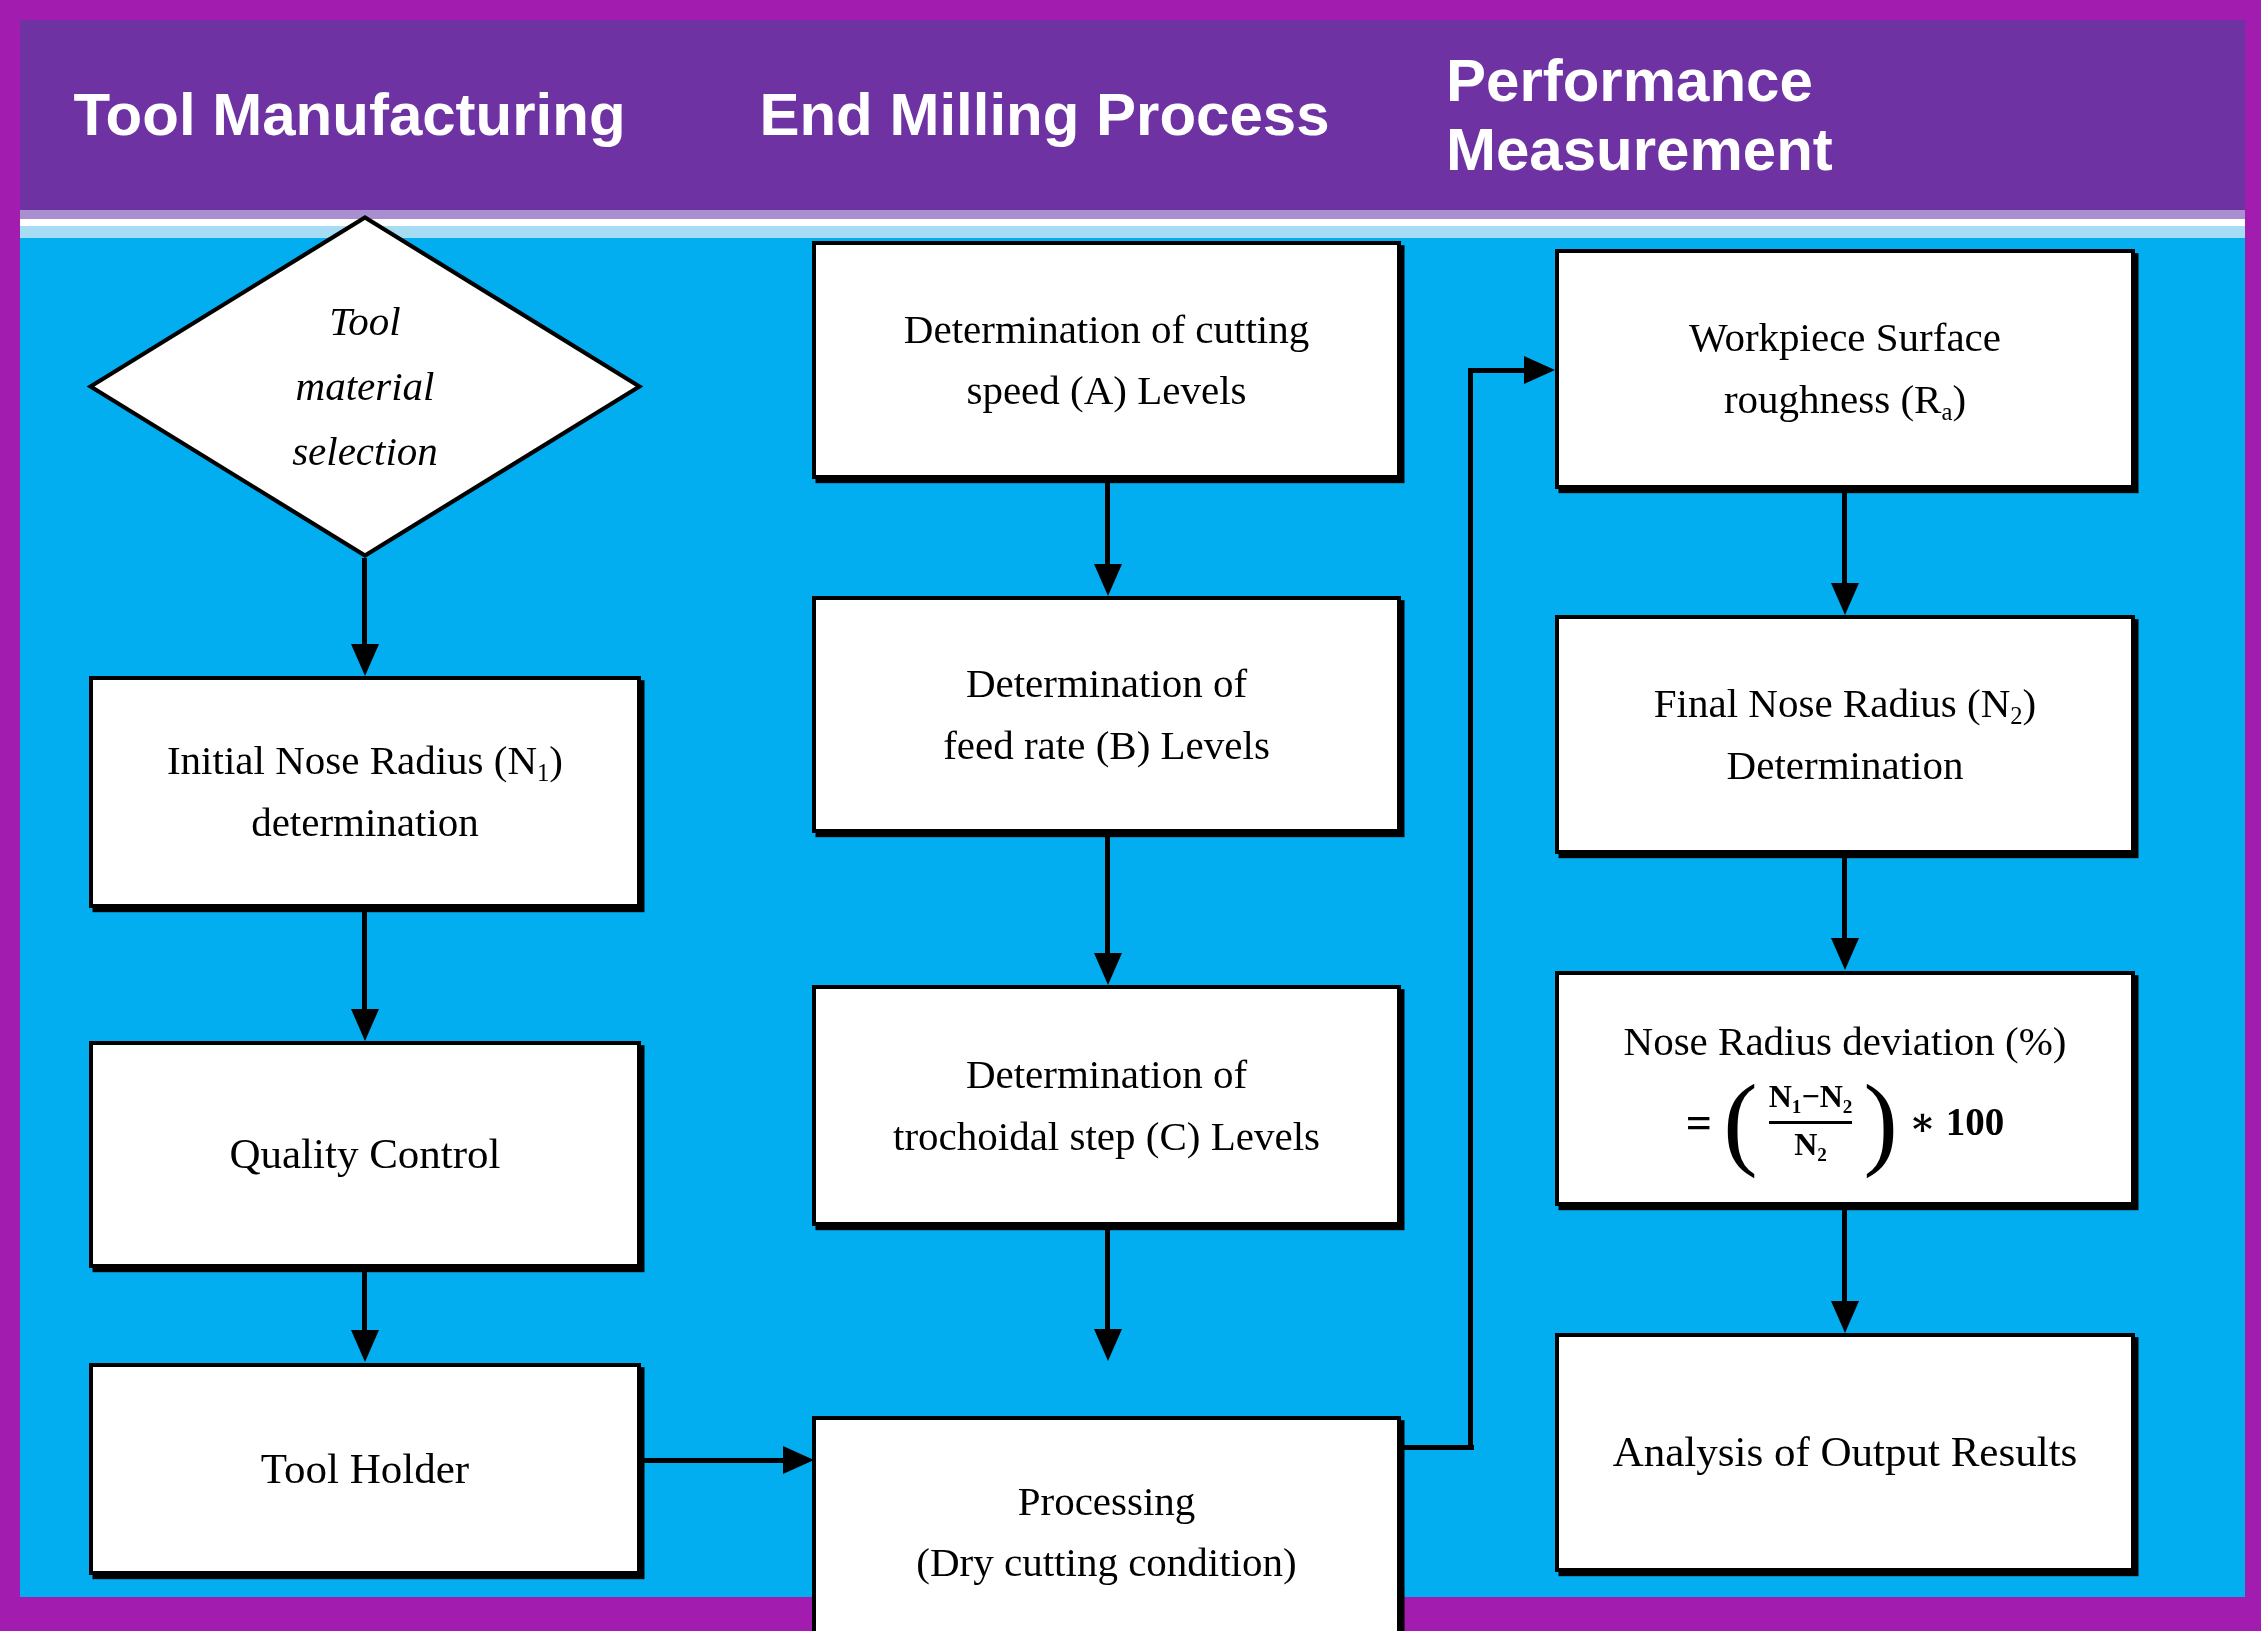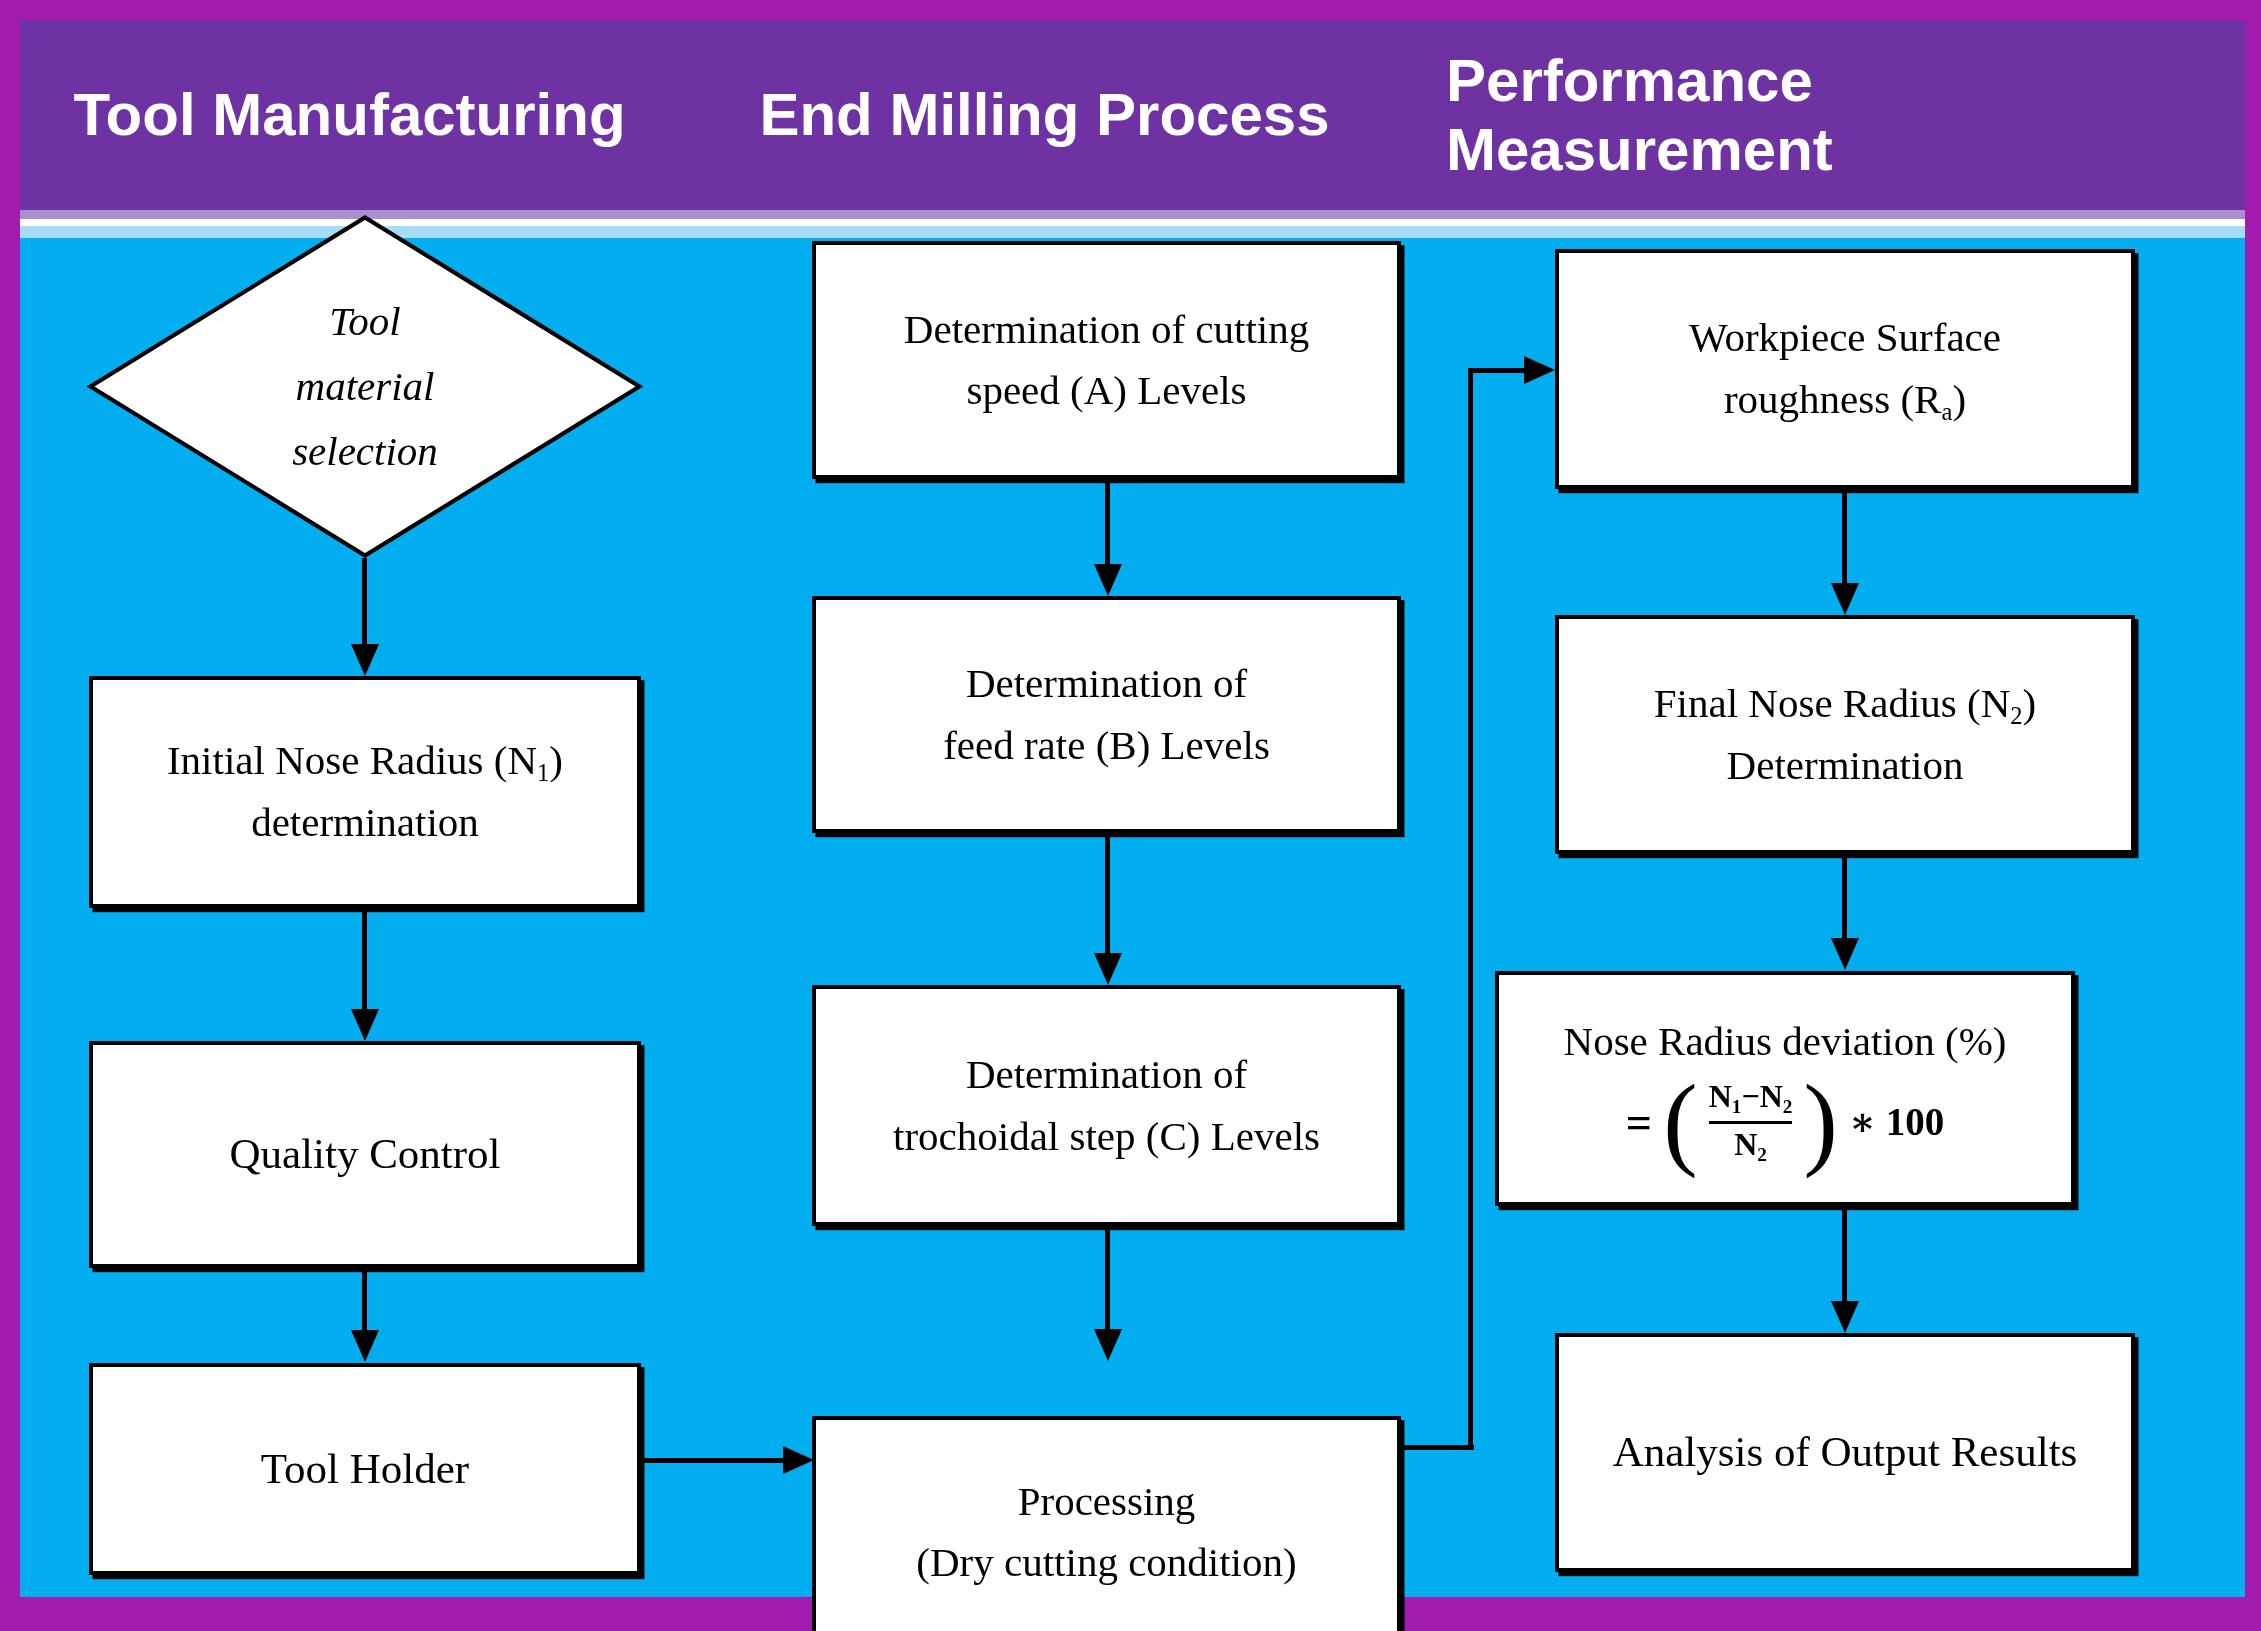--- a/index.html
+++ b/index.html
@@ -118,21 +118,21 @@
     </div>
   </div>
 
   <div class="box" style="left:1555px;top:615px;width:580px;height:239px;">
     <div>
       <span>Final Nose Radius (N</span><span class="sub">2</span><span>)</span>
     </div>
     <div>Determination</div>
   </div>
 
-  <div class="box" style="left:1495px;top:971px;width:580px;height:235px;">
+  <div class="box" style="left:1555px;top:971px;width:580px;height:235px;">
     <div>Nose Radius deviation (%)</div>
     <div class="f-row">
       <span class="f-eq">=</span>
       <span class="f-paren">(</span>
       <span class="frac">
         <span>
           <span>N</span><span class="sub">1</span><span>−</span><span>N</span><span class="sub">2</span>
         </span>
         <span class="bar"></span>
         <span>

